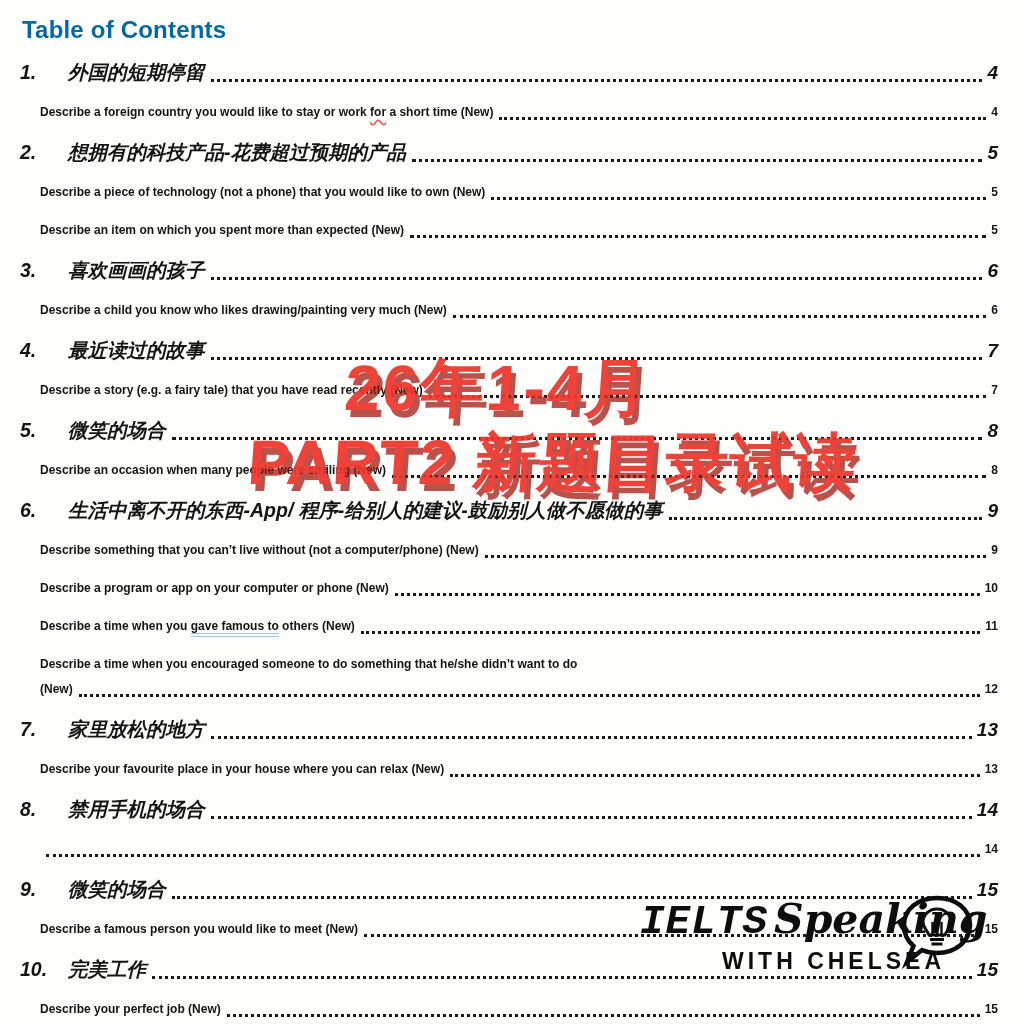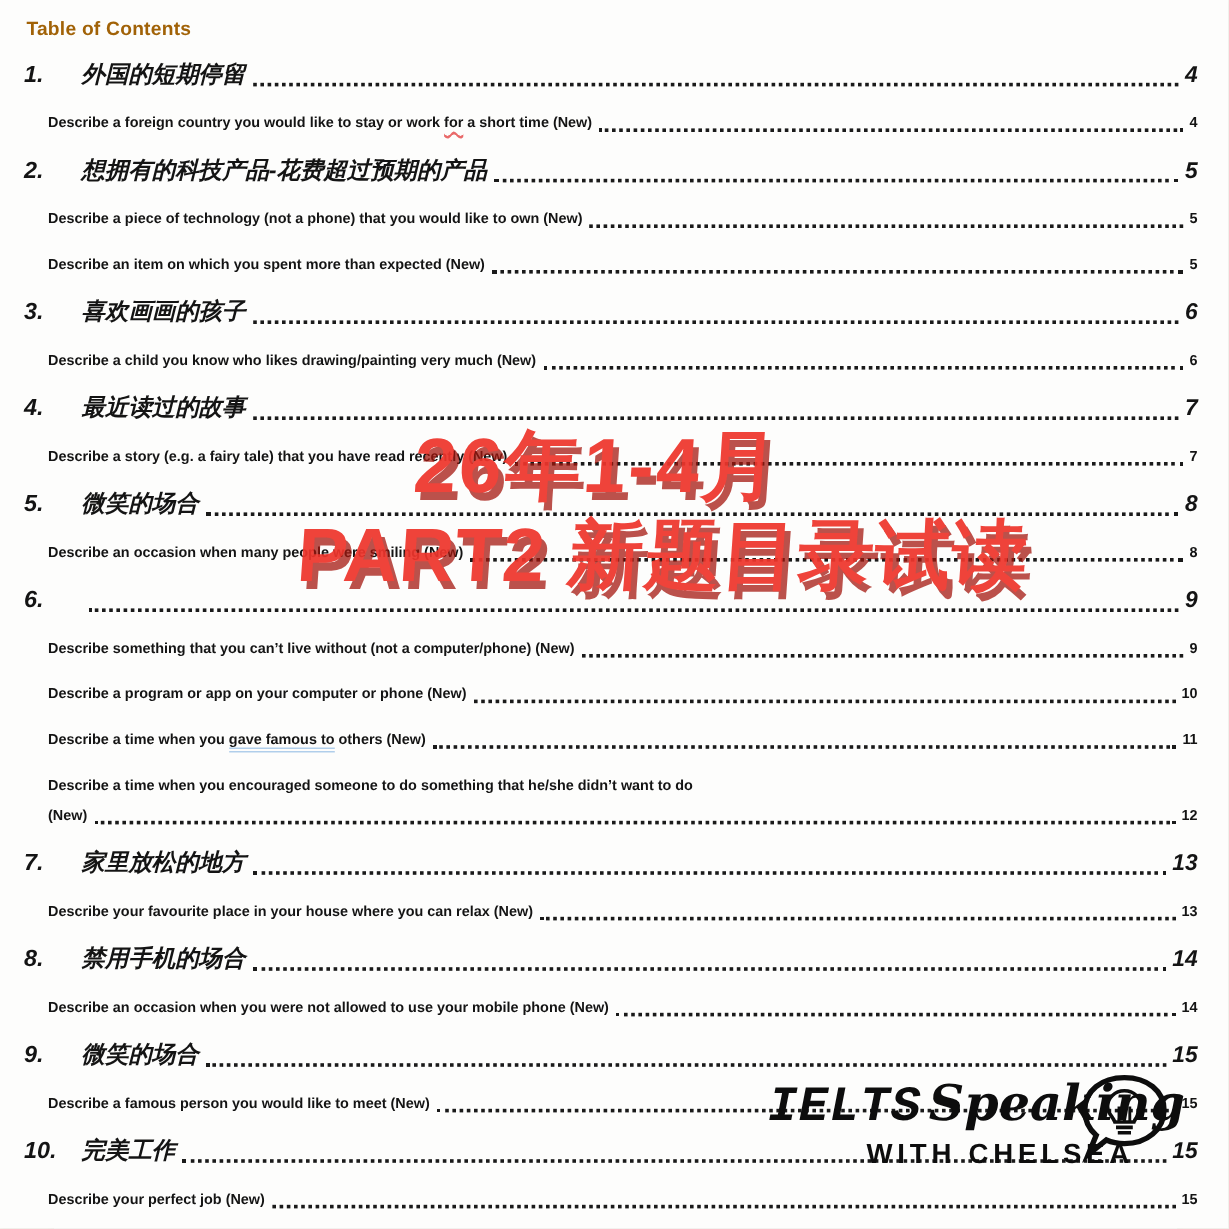--- a/index.html
+++ b/index.html
@@ -18,21 +18,21 @@
     background:linear-gradient(to right,#d08fa0 0%,#dba9b2 35%,#e8d3cd 60%,rgba(231,224,211,0) 95%);}
   .top-notch{position:absolute;left:68px;top:0;width:46px;height:7px;background:#fdfdfc;}
   .edge-smudge{position:absolute;left:977px;top:385px;width:10px;height:40px;border-radius:50%;
     background:#d9a7b0;filter:blur(4px);opacity:.55;}
   
   .content{
     position:absolute;left:0;top:0;width:100%;height:100%;
     padding:14px 26px 0 20px;box-sizing:border-box;z-index:2;
   }
   .doc-title{
-    color:#a16207;font-size:16px;font-weight:bold;letter-spacing:.2px;margin:2px 0 16px 2px;
+    color:#0369a1;font-size:24px;font-weight:bold;letter-spacing:.2px;margin:2px 0 16px 2px;
   }
   .row{display:flex;align-items:baseline;margin-bottom:17px;color:#141414;}
   .row .dots{flex:1;border-bottom:3px dotted #1a1a1a;margin:0 5px 3px 6px;align-self:flex-end;min-width:16px;}
   .chapter{font-style:italic;font-weight:bold;font-size:19.5px;line-height:24px;}
   .chapter .num{width:48px;flex:none;}
   .chapter .pg{flex:none;font-size:19px;}
   .entry{font-weight:bold;font-size:12px;line-height:21px;margin-left:20px;}
   .entry .pg{flex:none;}
   .entry-cont{margin-bottom:4px;}
   .mark-spell{text-decoration:underline wavy #e96a6a 2px;text-underline-offset:3px;}
@@ -133,20 +133,21 @@
         <span class="dots"></span>
         <span class="pg">8</span>
       </div>
       <div class="row entry">
         <span>Describe an occasion when many people were smiling (New)</span>
         <span class="dots"></span>
         <span class="pg">8</span>
       </div>
       <div class="row chapter">
         <span class="num">6.</span>
+        <span>生活中离不开的东西-App/ 程序-给别人的建议-鼓励别人做不愿做的事</span>
         <span class="dots"></span>
         <span class="pg">9</span>
       </div>
       <div class="row entry">
         <span>Describe something that you can’t live without (not a computer/phone) (New)</span>
         <span class="dots"></span>
         <span class="pg">9</span>
       </div>
       <div class="row entry">
         <span>Describe a program or app on your computer or phone (New)</span>
@@ -177,21 +178,20 @@
         <span class="dots"></span>
         <span class="pg">13</span>
       </div>
       <div class="row chapter">
         <span class="num">8.</span>
         <span>禁用手机的场合</span>
         <span class="dots"></span>
         <span class="pg">14</span>
       </div>
       <div class="row entry">
-        <span>Describe an occasion when you were not allowed to use your mobile phone (New)</span>
         <span class="dots"></span>
         <span class="pg">14</span>
       </div>
       <div class="row chapter">
         <span class="num">9.</span>
         <span>微笑的场合</span>
         <span class="dots"></span>
         <span class="pg">15</span>
       </div>
       <div class="row entry">

